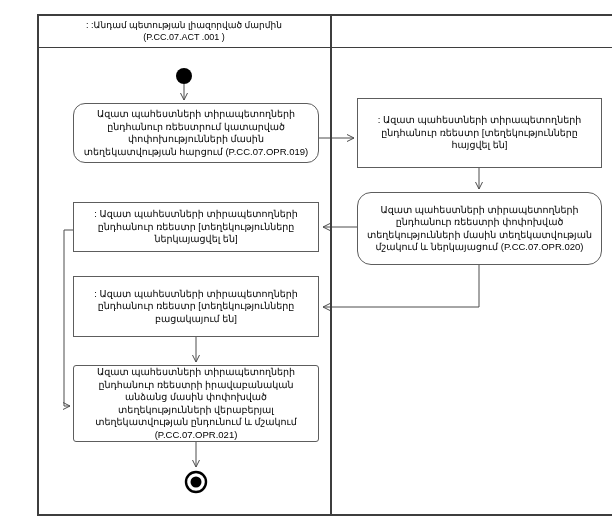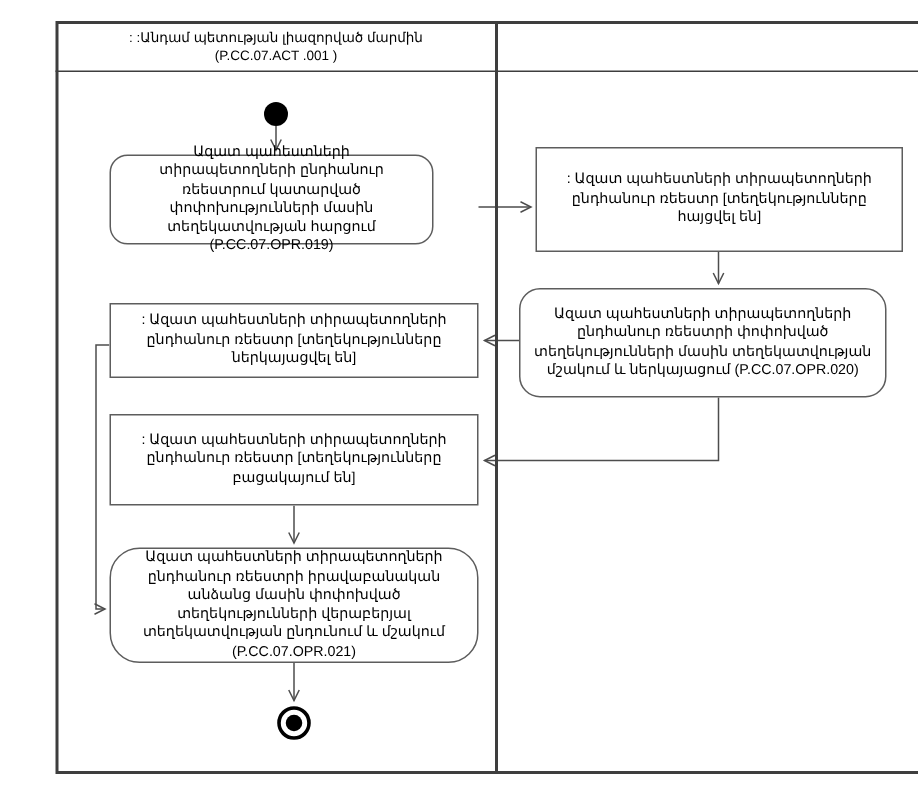--- a/index.html
+++ b/index.html
@@ -82,37 +82,37 @@
 
   <div class="outer-frame"></div>
   <div class="lane-divider"></div>
   <div class="header-line"></div>
 
   <div class="lane-header left">
     <span>: :Անդամ պետության լիազորված մարմին</span>
     <span>(P.CC.07.ACT .001 )</span>
   </div>
 
-  <div class="node action" style="left:49px;top:103px;width:216px;height:60px;">
+  <div class="node action" style="left:49px;top:103px;width:246px;height:60px;">
     <span>Ազատ պահեստների տիրապետողների ընդհանուր ռեեստրում կատարված փոփոխությունների մասին տեղեկատվության հարցում (P.CC.07.OPR.019)</span>
   </div>
 
   <div class="node object" style="left:49px;top:202px;width:246px;height:50px;">
     <span>: Ազատ պահեստների տիրապետողների ընդհանուր ռեեստր [տեղեկությունները ներկայացվել են]</span>
   </div>
 
   <div class="node object" style="left:49px;top:276px;width:246px;height:61px;">
     <span>: Ազատ պահեստների տիրապետողների ընդհանուր ռեեստր [տեղեկությունները բացակայում են]</span>
   </div>
 
-  <div class="node action" style="left:49px;top:365px;width:246px;height:77px;border-radius:20px;">
+  <div class="node action" style="left:49px;top:365px;width:246px;height:77px;border-radius:3px;">
     <span>Ազատ պահեստների տիրապետողների ընդհանուր ռեեստրի իրավաբանական անձանց մասին փոփոխված տեղեկությունների վերաբերյալ տեղեկատվության ընդունում և մշակում (P.CC.07.OPR.021)</span>
   </div>
 
   <div class="node object" style="left:333px;top:98px;width:245px;height:70px;">
     <span>: Ազատ պահեստների տիրապետողների ընդհանուր ռեեստր [տեղեկությունները հայցվել են]</span>
   </div>
 
-  <div class="node action" style="left:322px;top:192px;width:245px;height:73px;border-radius:14px;">
+  <div class="node action" style="left:333px;top:192px;width:245px;height:73px;border-radius:14px;">
     <span>Ազատ պահեստների տիրապետողների ընդհանուր ռեեստրի փոփոխված տեղեկությունների մասին տեղեկատվության մշակում և ներկայացում (P.CC.07.OPR.020)</span>
   </div>
 
 </div>
 
 </body></html>

